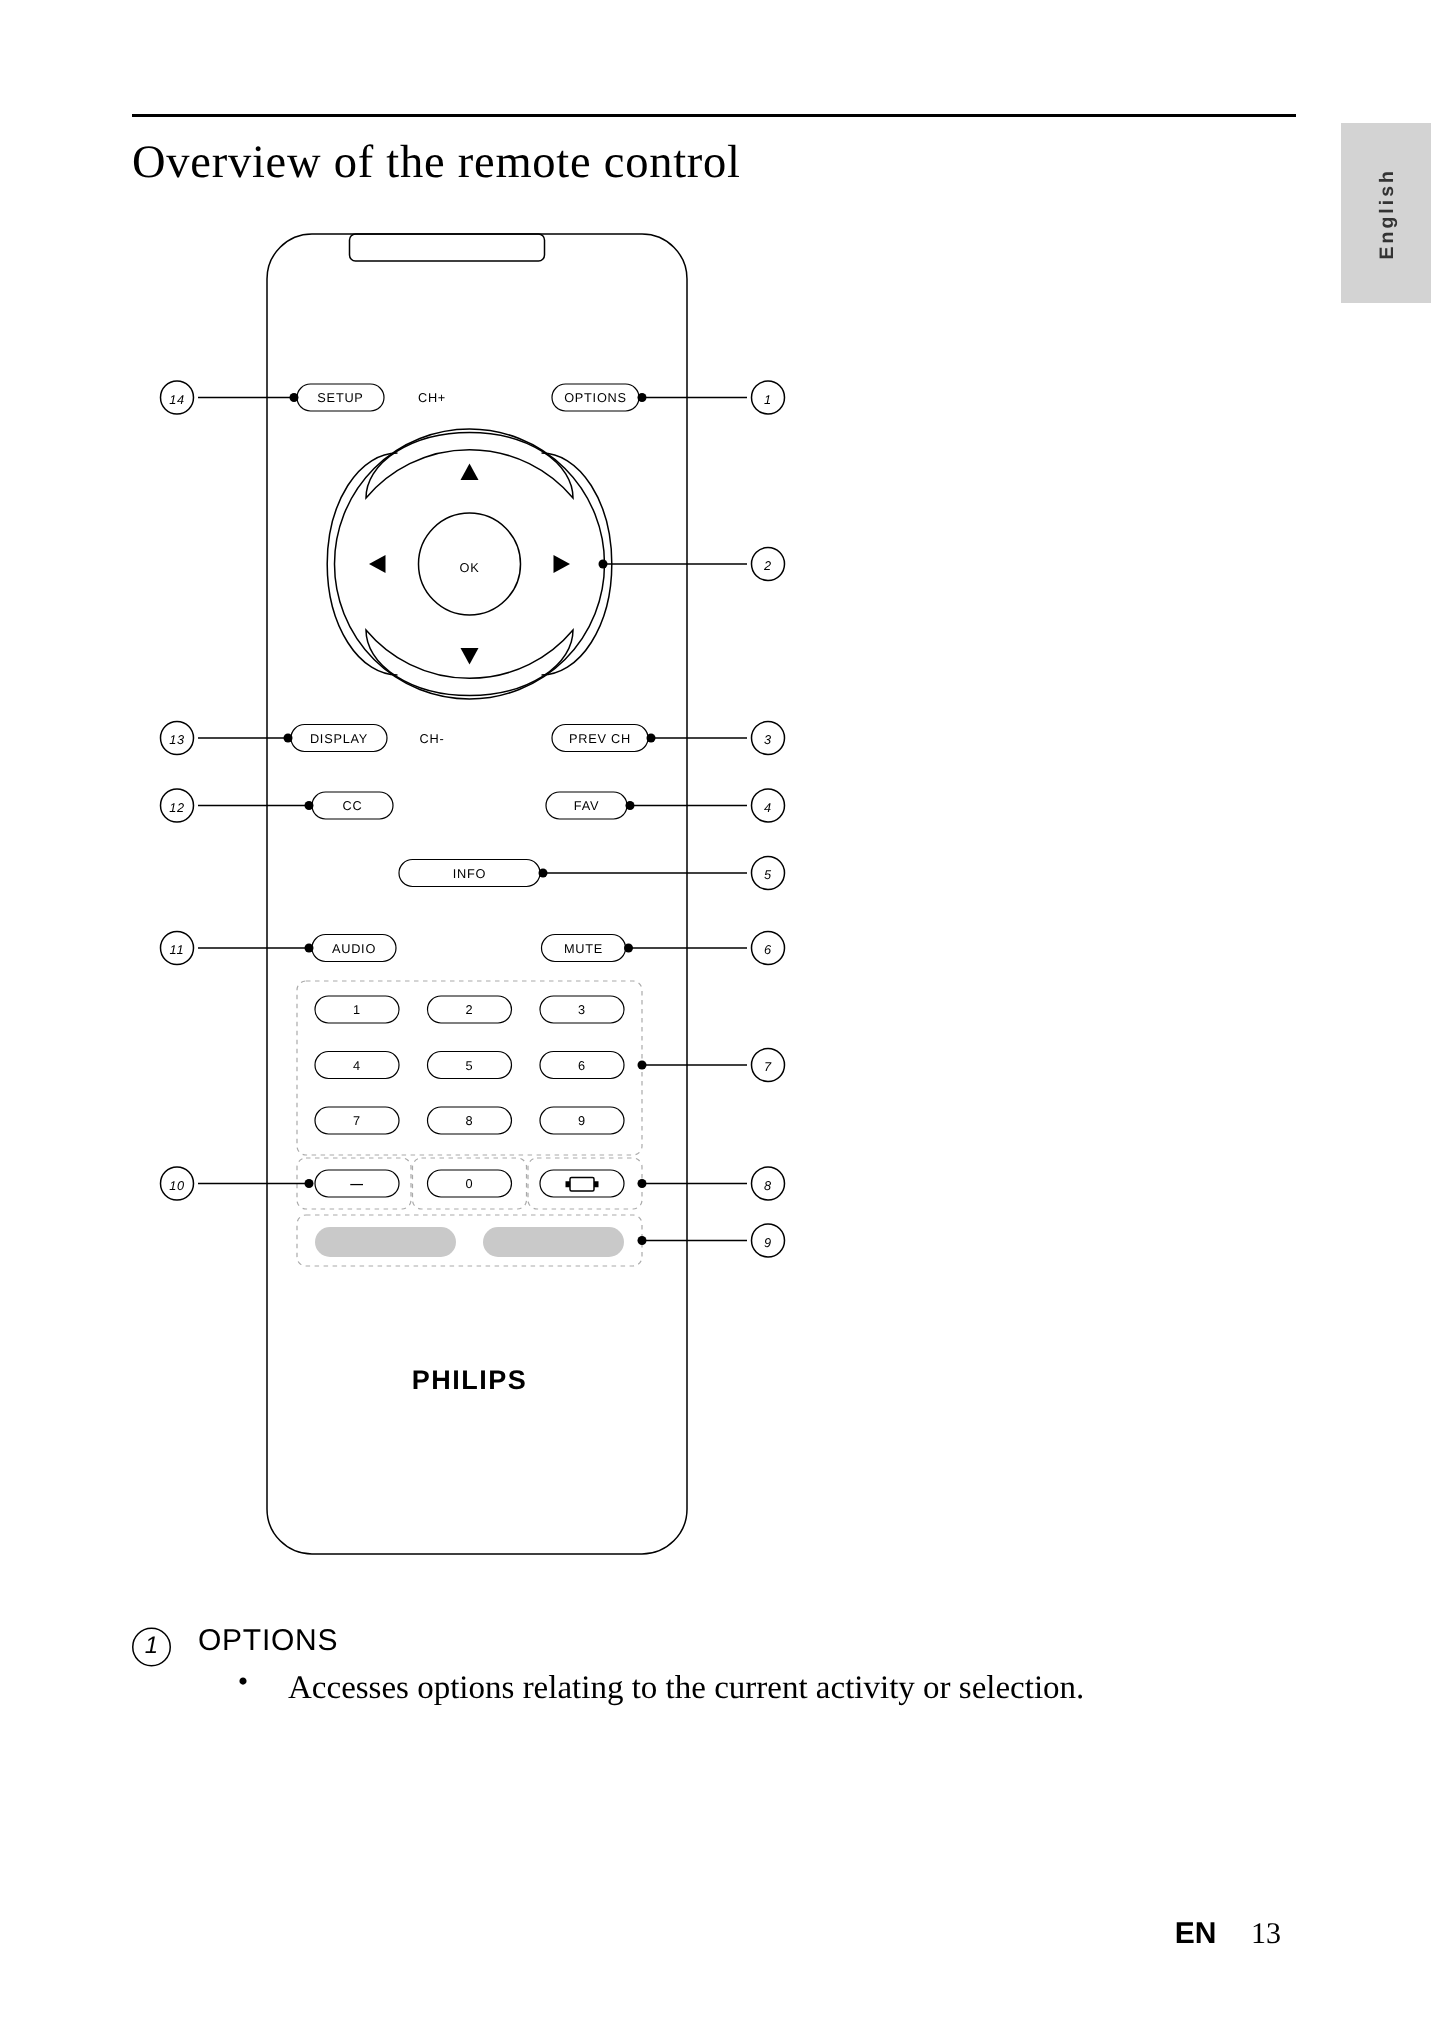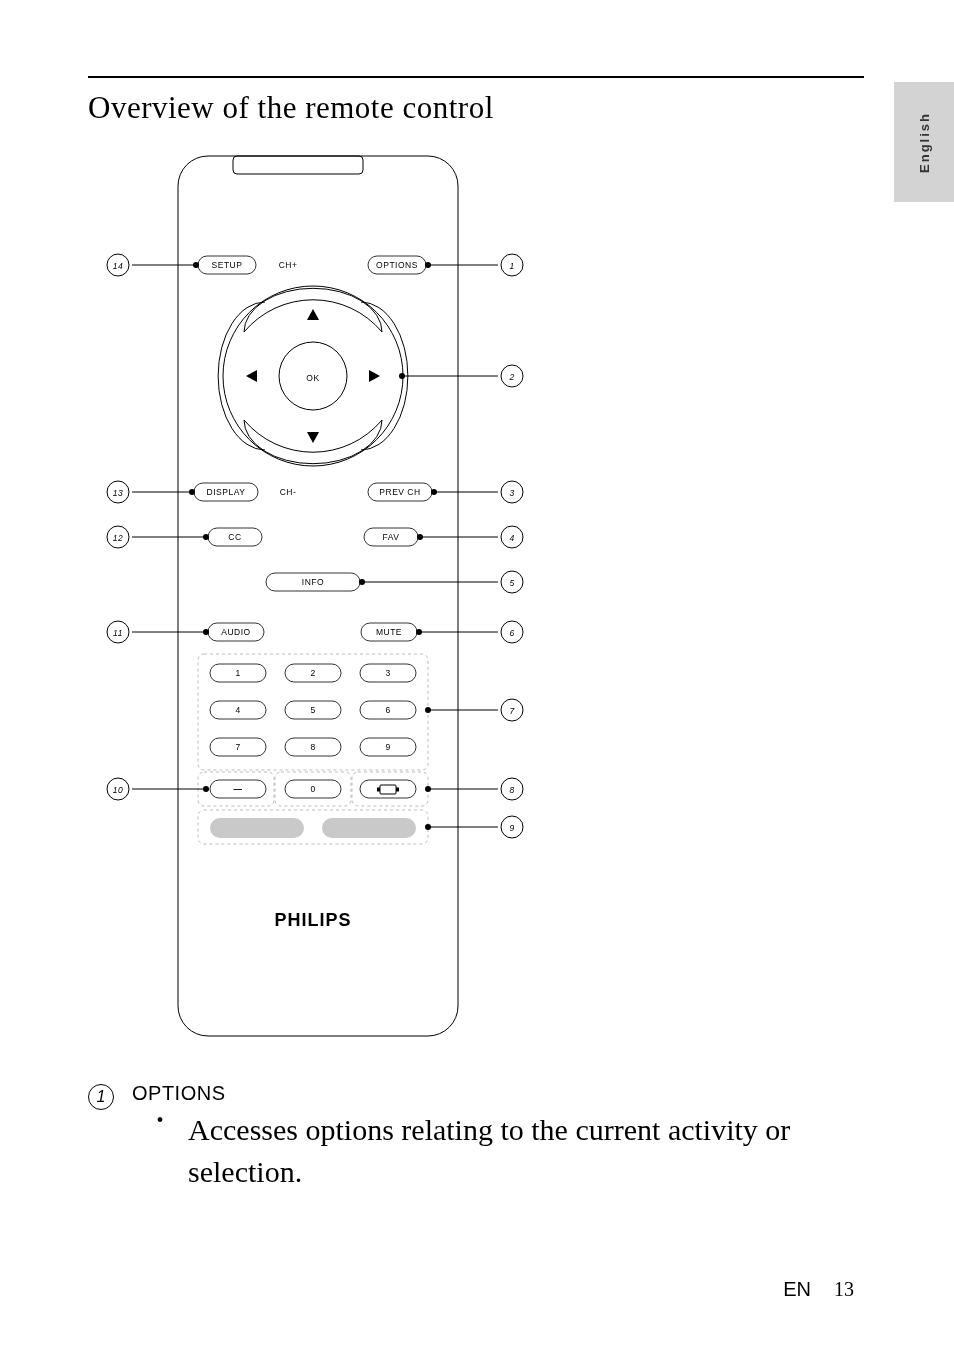--- a/index.html
+++ b/index.html
@@ -85,34 +85,34 @@
   .bullet-row {
     display: flex;
     margin-top: 4px;
   }
   .bullet {
     width: 60px;
     text-align: center;
     font-size: 20px;
   }
   .bullet-text {
-    font-size: 30px;
+    font-size: 22px;
     line-height: 1.4;
   }
 
   
   .footer {
     position: absolute;
     bottom: 50px;
     right: 100px;
     font-size: 20px;
   }
   .footer .lang {
     font-family: Arial, sans-serif;
-    font-weight: normal;
+    font-weight: bold;
     margin-right: 18px;
   }
 
   
   .lbl { font-family: Arial, sans-serif; font-size: 8.5px; letter-spacing: 0.5px; fill: #000; }
   .lbl-bold { font-weight: bold; font-size: 18px; letter-spacing: 1px; }
   .btn-pill { fill: none; stroke: #000; stroke-width: 0.8; }
   .lead { stroke: #000; stroke-width: 1; fill: none; }
   .circ { fill: none; stroke: #000; stroke-width: 1; }
   .dot { fill: #000; }

